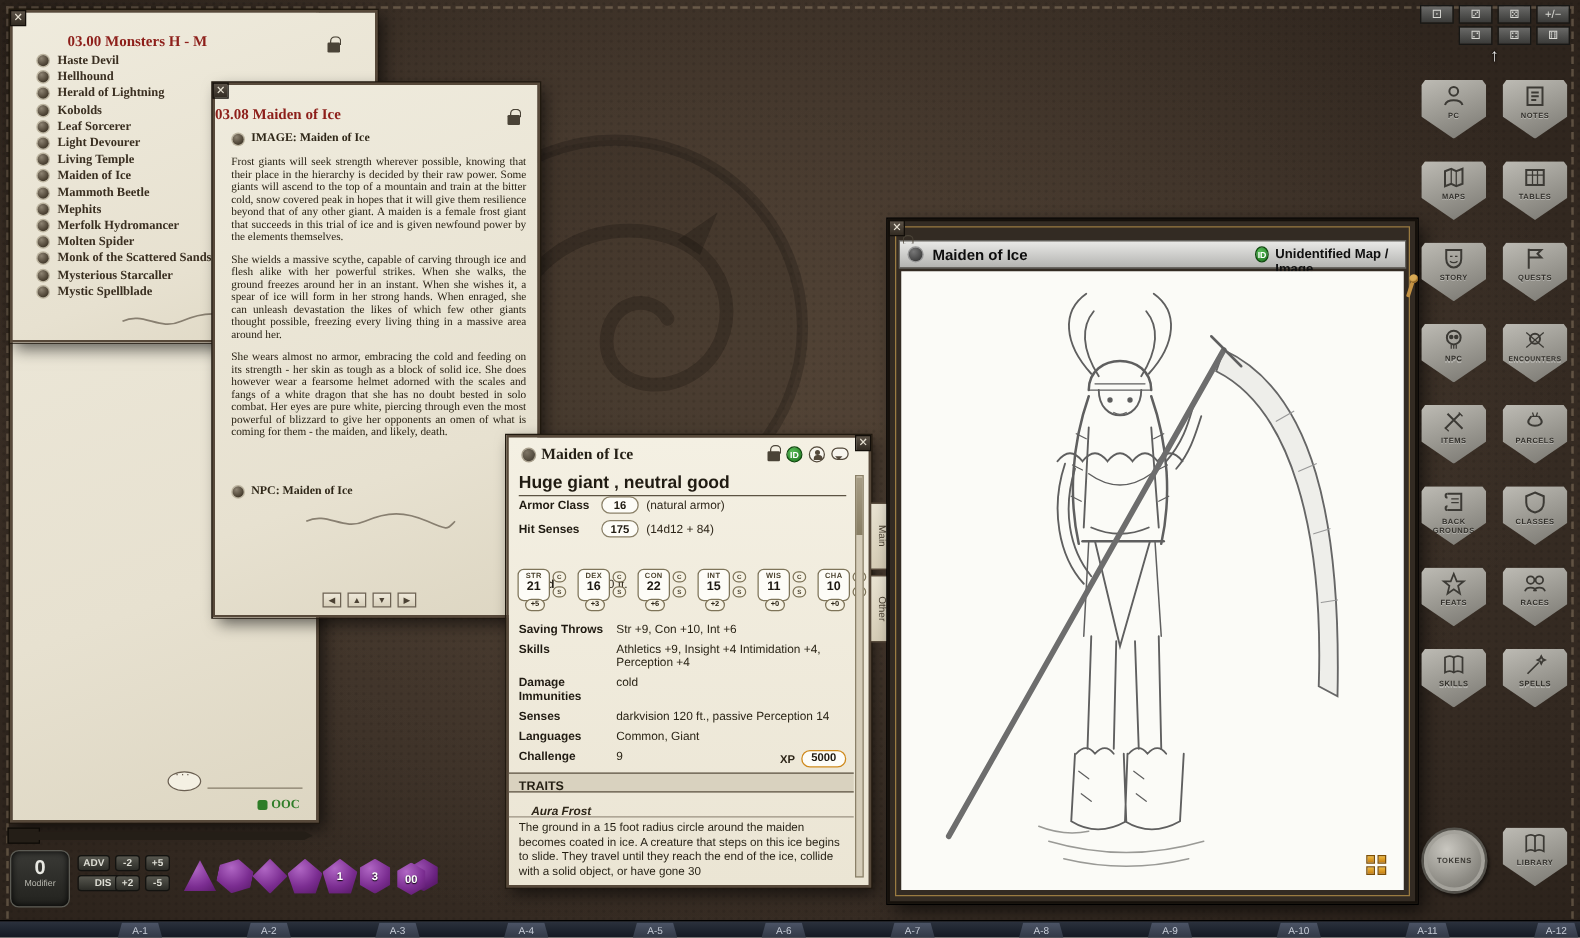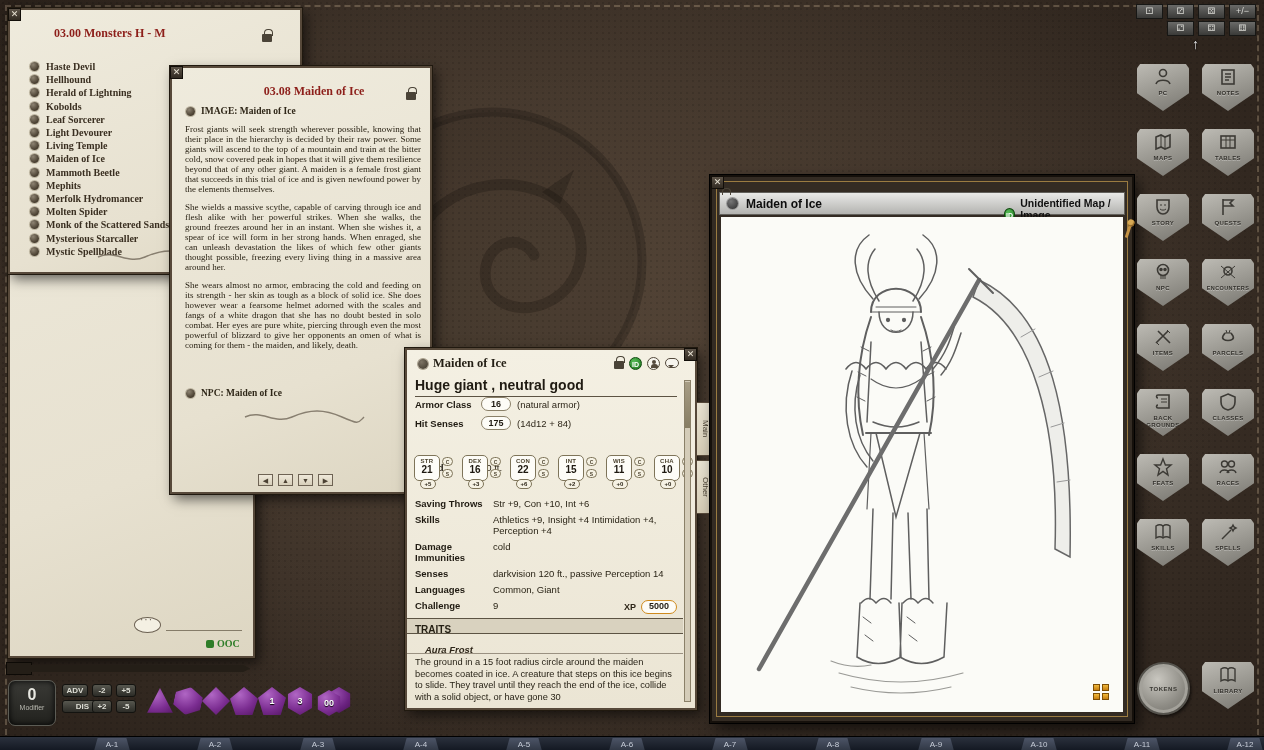--- a/index.html
+++ b/index.html
@@ -44,32 +44,32 @@
   .chat-bubble-btn::after { content:"···"; position:absolute; left:5px; top:-4px; font-size:10px; color:#6b6052; letter-spacing:1px; }
   .chat-entry-line { position:absolute; left:156px; top:611px; width:76px; border-bottom:1.4px solid #857c69; height:10px; }
   .ooc-wrap { position:absolute; left:196px; top:628px; display:flex; align-items:center; gap:3px; }
   .ooc-icon { width:8px; height:8px; background:#2e7d28; border-radius:2px; }
   .ooc-label { color:#2e7d28; font-weight:bold; font-size:10px; font-family:"Liberation Serif", serif; }
 
   
   #monsters-window { left:8px; top:8px; width:294px; height:266px; }
   #monsters-window .win-title { position:absolute; left:44px; top:16px; }
   #monsters-window .lock { left:252px; top:24px; }
-  .monster-list { position:absolute; left:20px; top:50px; right:14px; }
+  .monster-list { position:absolute; left:20px; top:32px; right:14px; }
   .monster-item { display:flex; align-items:center; gap:7px; height:13.2px; cursor:default; }
   .orb {
     width:9px; height:9px; border-radius:50%; flex:0 0 9px;
     background:radial-gradient(circle at 35% 30%, #8d8372, #4c4233 65%, #2c2519);
     box-shadow:0 0 0 1px #bdb5a0;
   }
   .monster-item span { font-family:"Liberation Serif", serif; font-weight:bold; font-size:10px; color:#3a2f21; }
 
   
   #story-window { left:170px; top:66px; width:262px; height:428px; }
-  #story-window .win-title { position:absolute; left:0; right:0; top:16px; text-align:center;margin-left:26px; }
+  #story-window .win-title { position:absolute; left:0; right:0; top:16px; text-align:left; }
   #story-window .lock { right:12px; top:24px; }
   .link-row { position:absolute; display:flex; align-items:center; gap:6px; }
   .link-row span { font-family:"Liberation Serif", serif; font-weight:bold; font-size:9.5px; color:#2f2718; }
   .story-body { position:absolute; left:13px; top:56px; width:236px; }
   .story-body p { font-family:"Liberation Serif", serif; font-size:9px; line-height:10px; text-align:justify; margin-bottom:8px; color:#2a2315; }
   .nav-arrows { position:absolute; left:86px; top:406px; display:flex; gap:5px; }
   .nav-btn { width:15px; height:12px; background:linear-gradient(#efe9da,#d7cfba); border:1px solid #6e6354;
     font-size:7px; line-height:11px; text-align:center; color:#4b4133; }
 
   
@@ -128,21 +128,21 @@
 
   
   #image-window { left:710px; top:175px; width:424px; height:548px;
     background:#332b23; border:2px solid #15100b; box-shadow:0 0 0 1px #000, 5px 6px 14px rgba(0,0,0,.65); position:absolute; }
   .frame-trim { position:absolute; inset:4px; border:1px solid #9a7b41; pointer-events:none; }
   .img-header { position:absolute; left:7px; right:7px; top:15px; height:23px;
     background:linear-gradient(#e9e9e7,#b3b3b0); border:1px solid #62605b; }
   .img-title { position:absolute; left:26px; top:4px; font-size:12px; font-weight:bold; color:#0d0d0d; }
   .img-menu-dot { position:absolute; left:7px; top:5px; width:11px; height:11px; border-radius:50%;
     background:radial-gradient(circle at 35% 30%, #777, #2d2d2d); box-shadow:0 0 0 1px #999; }
-  .img-id-group { position:absolute; left:284px; top:4px; display:flex; align-items:flex-end; gap:5px; }
+  .img-id-group { position:absolute; left:284px; top:4px; display:flex; align-items:flex-start; gap:5px; }
   .img-id-text { font-size:10.5px; font-weight:bold; color:#101010; }
   .img-header .lock { position:static; margin-top:4px; }
   .img-canvas { position:absolute; left:9px; top:40px; right:9px; bottom:9px; background:#fbfbf7; overflow:hidden; }
   .pin { position:absolute; right:2px; top:46px; width:3px; height:15px; background:#c49244; transform:rotate(18deg); border-radius:1px; }
   .pin::before { content:""; position:absolute; left:-2px; top:-4px; width:7px; height:7px; border-radius:50%; background:#d8aa55; box-shadow:inset -1px -1px 1px #8a5f22; }
   .grid-icon { position:absolute; right:14px; bottom:12px; width:16px; height:16px; display:grid;
     grid-template-columns:7px 7px; grid-template-rows:7px 7px; gap:2px; }
   .grid-icon i { background:linear-gradient(#f0b93c,#c77f12); border:1px solid #7c4e06; }
 
   

